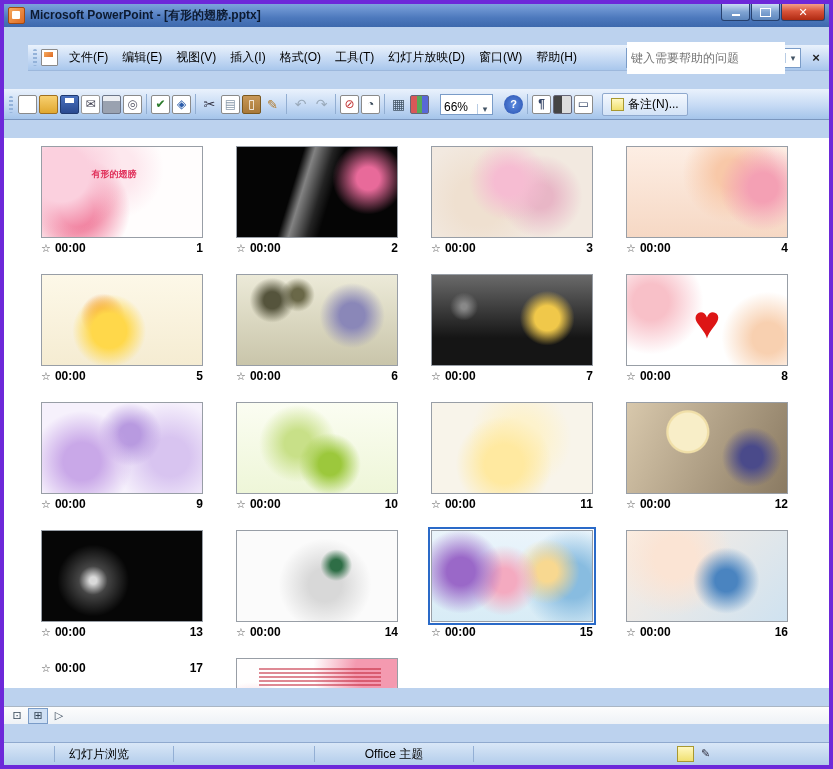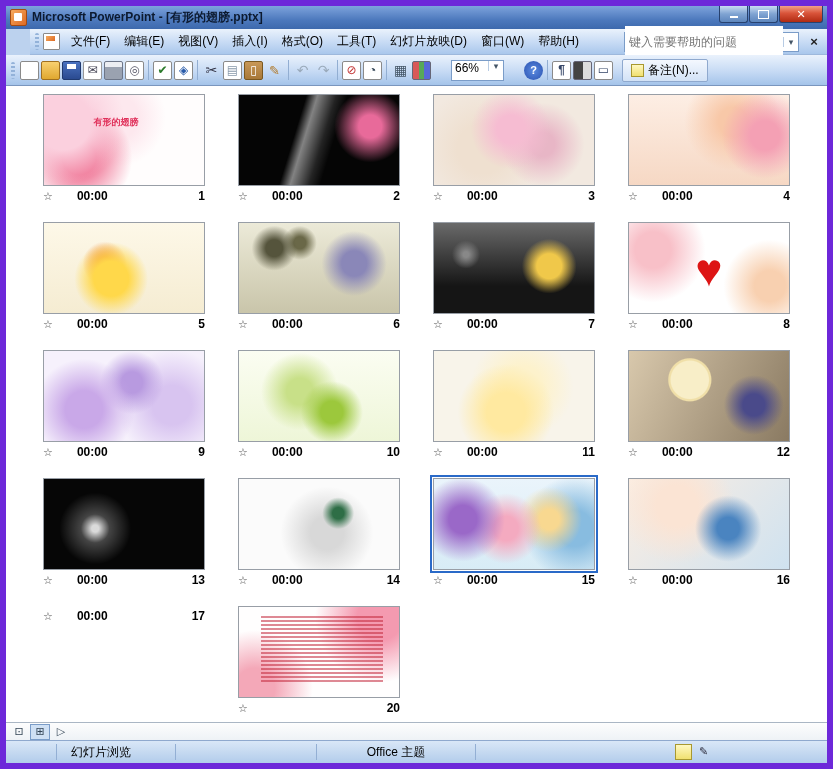--- a/index.html
+++ b/index.html
@@ -1,16 +1,16 @@
 <!DOCTYPE html>
 <html><head>
 <meta charset="utf-8">
 <style>
   html,body{margin:0;padding:0;background:#fff;font-family:"Liberation Sans","DejaVu Sans",sans-serif;font-size:12px;color:#000;}
-  .window{width:833px;height:769px;box-sizing:border-box;border:6px solid #6d28d9;display:flex;flex-direction:column;background:#bcd2ee;}
+  .window{width:833px;height:769px;box-sizing:border-box;border:4px solid #6d28d9;display:flex;flex-direction:column;background:#bcd2ee;gap:18px;}
   
   .titlebar{height:23px;background:linear-gradient(#7da3dc,#4d79bd 60%,#3d69ad);display:flex;align-items:center;padding:0 4px;flex:0 0 auto;}
   .app-icon{width:15px;height:15px;border-radius:2px;background:linear-gradient(135deg,#f6aa5e,#dd6a24);border:1px solid #a34a10;margin-right:5px;position:relative;}
   .app-icon::after{content:"";position:absolute;left:3px;top:3px;width:8px;height:8px;background:#fff;border-radius:1px;}
   .title-text{font-weight:bold;color:#0c1a30;white-space:nowrap;overflow:hidden;}
   .caption{margin-left:auto;display:flex;gap:1px;align-self:flex-start;}
   .cap{height:16px;border:1px solid #27416e;border-top:none;border-radius:0 0 3px 3px;display:flex;align-items:center;justify-content:center;background:linear-gradient(#c9dcf2,#7fa3d2 50%,#5d86bd);}
   .cap.min,.cap.max{width:27px;}
   .cap.close{width:42px;background:linear-gradient(#f2a088,#d9543a 45%,#b02a12);color:#fff;font-weight:bold;font-size:11px;}
   .cap .bar{width:8px;height:2px;background:#fff;margin-top:6px;}
@@ -43,36 +43,36 @@
   .i-painter{color:#b07828;font-size:13px;}
   .i-undo,.i-redo{color:#9aaabb;font-size:14px;}
   .i-hide{background:#fff;border:1px solid #8a8a8a;color:#c03030;}
   .i-rehearse{background:#fff;border:1px solid #8a8a8a;color:#334455;}
   .i-grid{color:#456;font-size:14px;}
   .i-colors{background:linear-gradient(90deg,#d85858 0 33%,#58a858 33% 66%,#5868d8 66%);border:1px solid #667;}
   .i-help{background:radial-gradient(#5a8ae0,#2a52b0);color:#fff;border-radius:50%;font-weight:bold;font-size:11px;}
   .i-fmt{background:#fff;border:1px solid #8a8a8a;color:#346;font-weight:bold;}
   .i-gray{background:linear-gradient(90deg,#444 0 50%,#ddd 50%);border:1px solid #667;}
   .i-fit{background:#fff;border:1px solid #8a8a8a;color:#346;}
-  .zoom-combo{display:flex;align-items:flex-start;border:1px solid #7a9cc8;background:#fff;height:19px;margin:0 19px;}
+  .zoom-combo{display:flex;align-items:flex-end;border:1px solid #7a9cc8;background:#fff;height:19px;margin:0 10px;}
   .zoom-combo input{width:30px;border:none;outline:none;font-size:12px;padding:0 3px;font-family:inherit;}
   .zoom-dd{width:14px;text-align:center;font-size:9px;color:#456;border-left:1px solid #b8cce4;}
   .notes-btn{display:flex;align-items:center;gap:4px;border:1px solid #8fa9ce;border-radius:2px;background:linear-gradient(#f4f8fe,#d2e2f6);padding:2px 8px;margin-left:8px;white-space:nowrap;}
   .note-ic{width:11px;height:11px;background:linear-gradient(#fff8c0,#f0e070);border:1px solid #a89830;}
   
   .content{flex:1 1 auto;background:#fff;overflow:hidden;}
   #slide-grid{display:grid;grid-template-columns:repeat(4,195px);padding:8px 0 0 37px;text-align:center;}
   .cell{width:162px;margin-bottom:19px;}
   .thumb{width:160px;height:90px;border:1px solid #989ea6;position:relative;overflow:hidden;box-sizing:content-box;}
   .thumb.selected{outline:2px solid #2a6ac8;outline-offset:1px;}
   .ovl{position:absolute;transform:translate(-50%,-50%);font-weight:bold;white-space:nowrap;}
   .txtblock{position:absolute;left:14%;right:10%;top:9%;bottom:14%;background:repeating-linear-gradient(0deg,rgba(200,40,60,0) 0 2px,rgba(195,40,60,.55) 2px 4px);}
   .meta{display:flex;align-items:center;margin-top:3px;width:162px;}
   .star{font-size:11px;color:#555;margin-right:4px;}
-  .time{font-weight:bold;font-size:12px;margin-left:20px;}
+  .time{font-weight:bold;font-size:12px;}
   .num{margin-left:auto;font-weight:bold;font-size:12px;}
   
   .viewbar{height:17px;background:linear-gradient(#fdfdfd,#eef2f6);border-top:1px solid #aab6c4;display:flex;align-items:center;padding:0 3px;flex:0 0 auto;}
   .viewbtn{width:18px;height:14px;display:inline-flex;align-items:center;justify-content:center;font-size:11px;color:#345;margin-right:1px;border:1px solid transparent;}
   .viewbtn.active{background:#cfe0f4;border:1px solid #7a9cc8;}
   .statusbar{height:22px;background:linear-gradient(#d9e7f7,#b2cceb);border-top:1px solid #8fa9ce;display:flex;align-items:center;padding:0 6px;flex:0 0 auto;}
   .st-panel{border-right:1px solid #93afd4;padding:0 14px;height:16px;display:flex;align-items:center;white-space:nowrap;}
   .st-view{margin-left:44px;min-width:90px;border-left:1px solid #93afd4;}
   .st-theme{margin-left:140px;min-width:130px;border-left:1px solid #93afd4;justify-content:center;}
   .st-icons{margin-left:auto;display:flex;gap:4px;margin-right:110px;}

